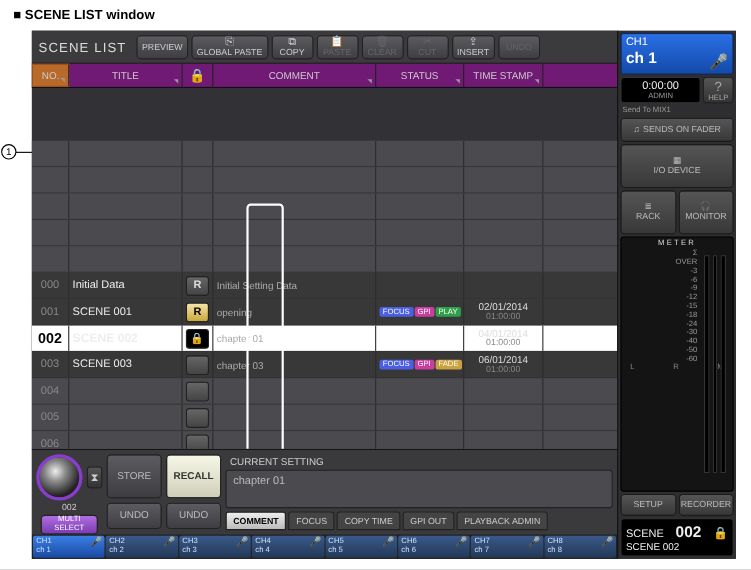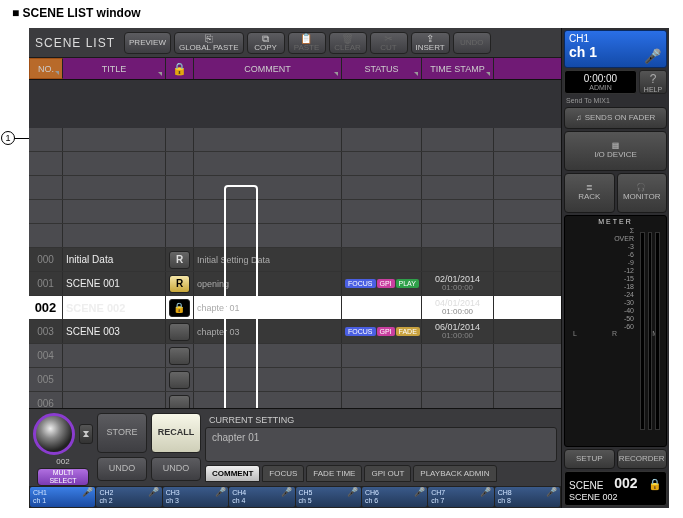--- a/index.html
+++ b/index.html
@@ -528,21 +528,21 @@
       <div style="display:flex;flex-direction:column;gap:4px;">
         <div class="sq-btn big recall">RECALL</div>
         <div class="sq-btn small">UNDO</div>
       </div>
       <div class="cur-set">
         <div class="cur-label">CURRENT SETTING</div>
         <div class="cur-box">chapter 01</div>
         <div class="tabs" id="tabs">
             <div class="tab active">COMMENT</div>
             <div class="tab">FOCUS</div>
-            <div class="tab">FADE TIME</div>
+            <div class="tab">COPY TIME</div>
             <div class="tab">GPI OUT</div>
             <div class="tab">PLAYBACK ADMIN</div>
           </div>
       </div>
     </div>
 
     <div class="strip" id="strip">
         <div class="ch sel">
           <span>CH1</span>
           <span>ch 1</span>

